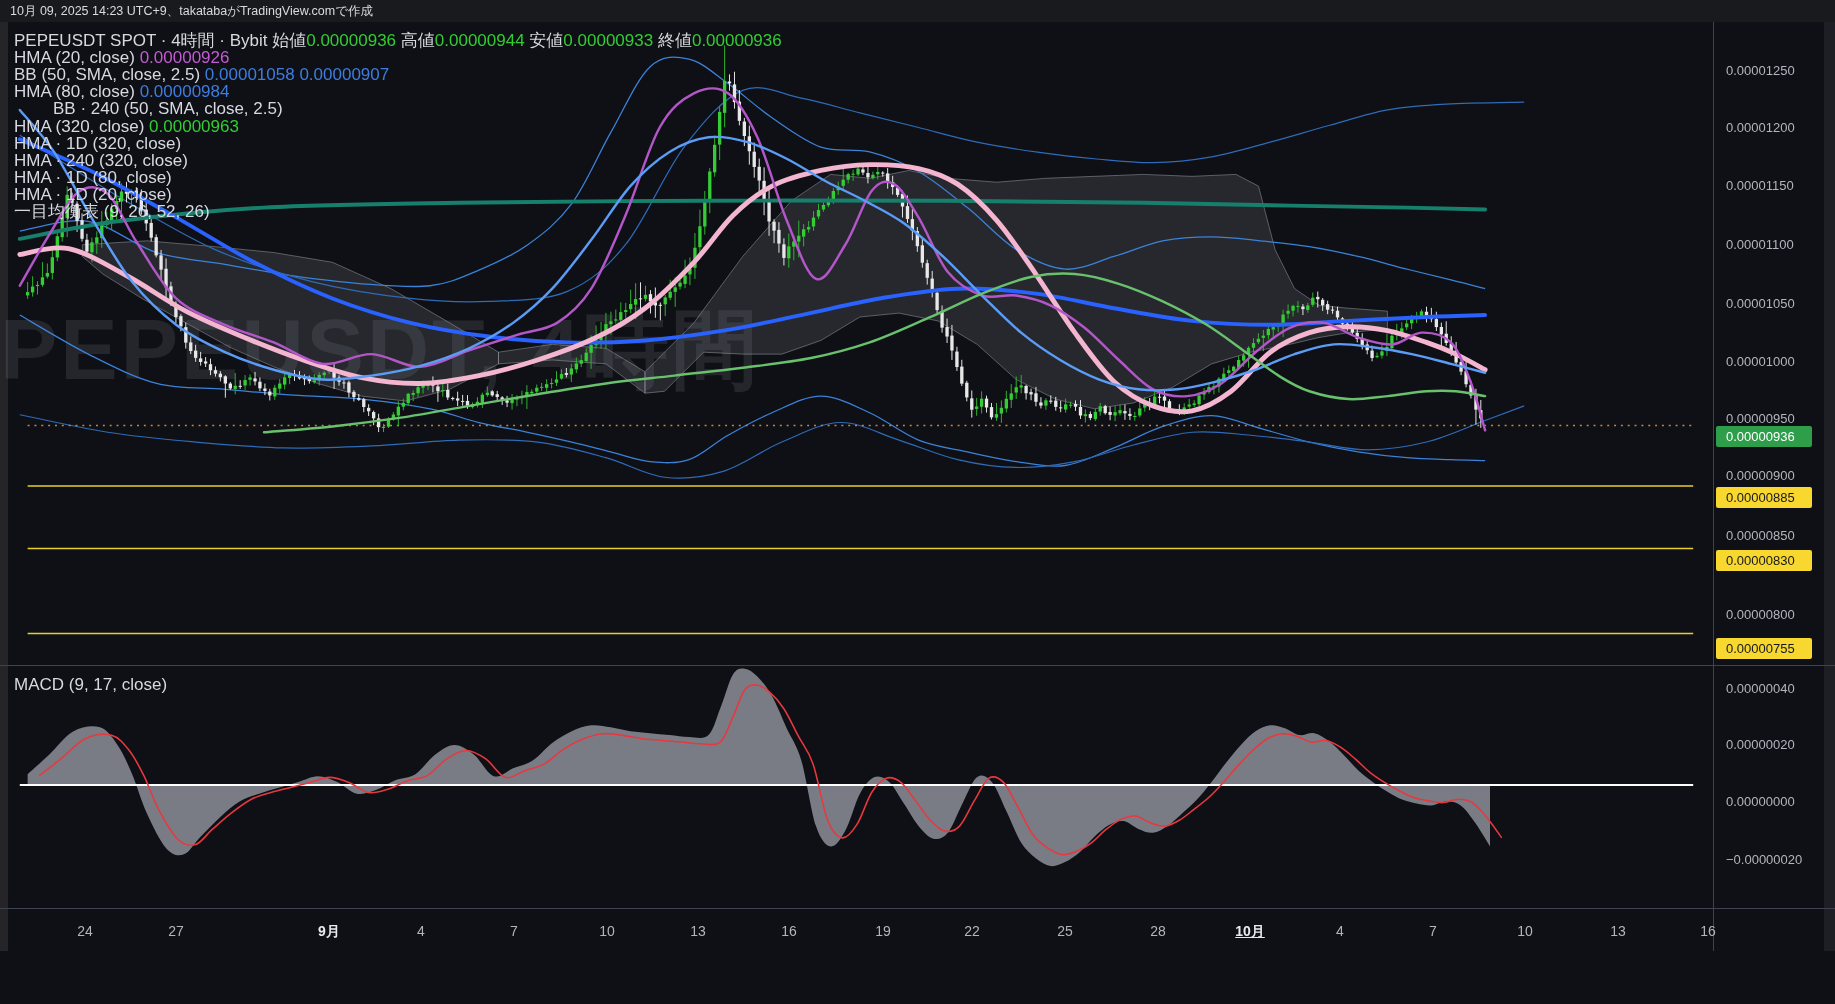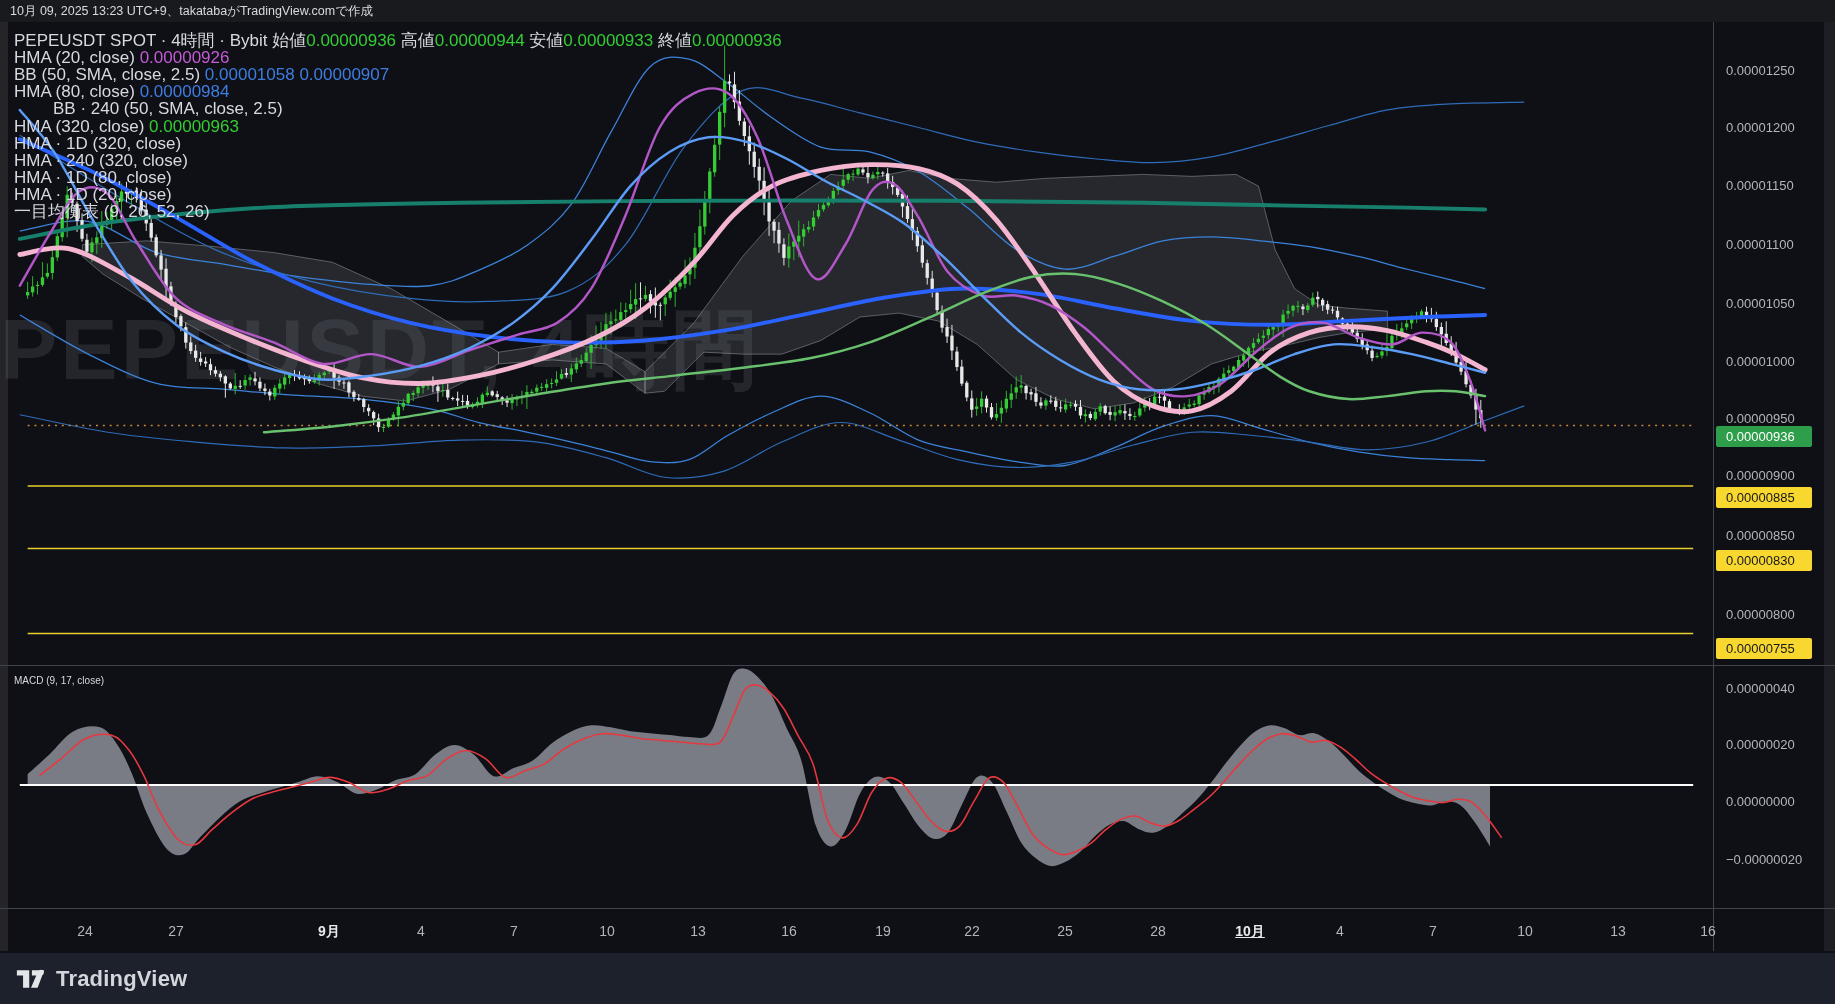--- a/index.html
+++ b/index.html
@@ -11,41 +11,41 @@
   #right-edge{position:absolute;left:1824px;top:22px;width:11px;height:929px;background:#1e1f24;}
   .sep-h{position:absolute;left:0;width:1835px;height:1px;background:#3f434d;}
   .sep-v{position:absolute;top:22px;width:1px;height:929px;background:#3f434d;}
   #wm1{position:absolute;left:0;top:292px;width:1713px;font-size:86px;font-weight:600;
     letter-spacing:3px;color:rgba(194,200,213,0.12);}
   #wm2{position:absolute;left:0;top:368px;width:1713px;font-size:44px;font-weight:600;
     letter-spacing:2px;color:rgba(194,200,213,0.11);}
   #legend{position:absolute;left:14px;top:0;z-index:30;}
   .lrow{position:absolute;left:0;white-space:nowrap;font-size:17px;height:16px;line-height:16px;}
   .c-t{color:#d6d9e0}.c-g{color:#33cc33}.c-p{color:#c45ad5}.c-b{color:#3d7de0}
-  #macd-legend{position:absolute;left:14px;top:675px;font-size:10px;color:#d6d9e0;z-index:30;}
+  #macd-legend{position:absolute;left:14px;top:675px;font-size:17px;color:#d6d9e0;z-index:30;}
   #price-axis{position:absolute;left:1714px;top:22px;width:110px;height:929px;z-index:20;}
   .tick{position:absolute;left:12px;font-size:13px;color:#b2b5be;white-space:nowrap;}
   .badge{position:absolute;left:2px;width:96px;height:21px;line-height:21px;font-size:13px;
     border-radius:2px;padding-left:10px;box-sizing:border-box;white-space:nowrap;}
   .badge.green{background:#2f9e4b;color:#ffffff;}
   .badge.yellow{background:#f8d72e;color:#15181e;}
   #time-axis{position:absolute;left:0;top:909px;width:1835px;height:42px;z-index:20;}
   .tlabel{position:absolute;top:14px;transform:translateX(-50%);font-size:14px;color:#b2b5be;}
   .tlabel.bold{color:#e8eaed;font-weight:bold;}
   #chart-svg{position:absolute;left:0;top:22px;z-index:10;}
   #footer{position:absolute;left:0;top:953px;width:1835px;height:51px;background:#1d212b;
     display:flex;align-items:center;padding-left:16px;box-sizing:border-box;gap:10px;}
   #footer-brand{color:#d4d6db;font-size:22px;font-weight:bold;letter-spacing:0.2px;}
 </style>
 </head>
 <body>
 
 <div id="root">
   <div id="topbar">
-    <span>10月 09, 2025 13:23 UTC+9、takatabaがTradingView.comで作成</span>
+    <span>10月 09, 2025 14:23 UTC+9、takatabaがTradingView.comで作成</span>
   </div>
 
   <div id="left-gutter"></div>
   <div id="right-edge"></div>
 
   <div id="wm1">PEPEUSDT, 4時間</div>
 
   <svg id="chart-svg" width="1713" height="929" viewBox="0 22 1713 951">
       <polygon points="64,250 130,246 200,252 260,258 320,268 380,295 440,330 490,360 490,372 440,398 395,410 350,405 305,392 260,375 215,355 170,330 125,305 85,280 64,262" fill="rgba(125,128,138,0.22)" stroke="rgba(160,163,172,0.5)" stroke-width="1"></polygon>
       <polygon points="490,360 545,352 600,356 640,380 640,402 600,372 545,368 490,372" fill="rgba(125,128,138,0.22)" stroke="rgba(160,163,172,0.5)" stroke-width="1"></polygon>
@@ -714,21 +714,13 @@
       <div class="tlabel" style="left: 1065px;">25</div>
       <div class="tlabel" style="left: 1158px;">28</div>
       <div class="tlabel bold" style="left: 1250px; text-decoration: underline;">10月</div>
       <div class="tlabel" style="left: 1340px;">4</div>
       <div class="tlabel" style="left: 1433px;">7</div>
       <div class="tlabel" style="left: 1525px;">10</div>
       <div class="tlabel" style="left: 1618px;">13</div>
       <div class="tlabel" style="left: 1708px;">16</div>
     </div>
 
-  <div id="footer">
-    <svg width="30" height="24" viewBox="0 0 34 24">
-      <path d="M1 2 H15 V22 H8 V8 H1 Z" fill="#e3e5e8"></path>
-      <path d="M18 2 H32 L24.5 22 H17 L23 8 H18 Z" fill="#e3e5e8"></path>
-      <circle cx="28.5" cy="4.5" r="3" fill="#e3e5e8"></circle>
-    </svg>
-    <span id="footer-brand">TradingView</span>
-  </div>
 </div>
 
 </body></html>

